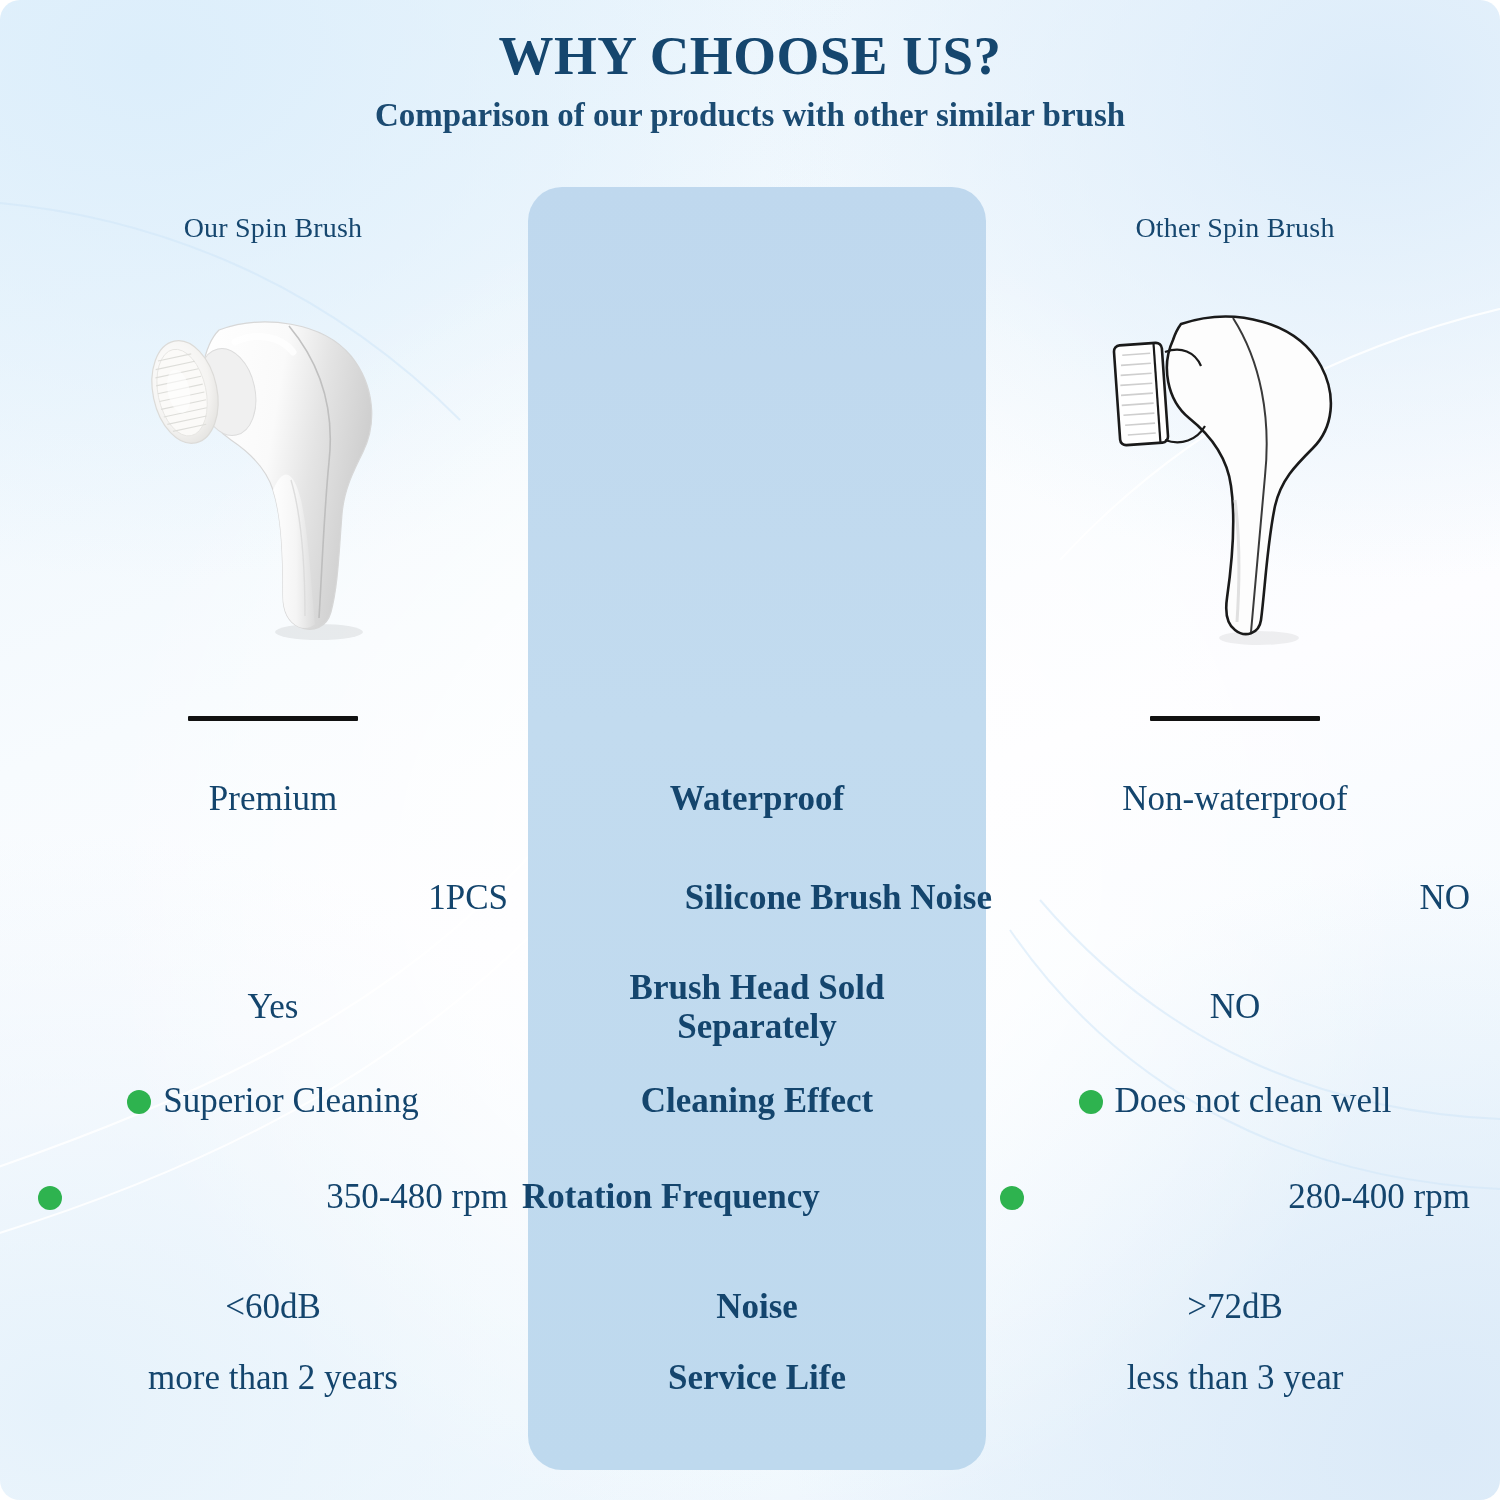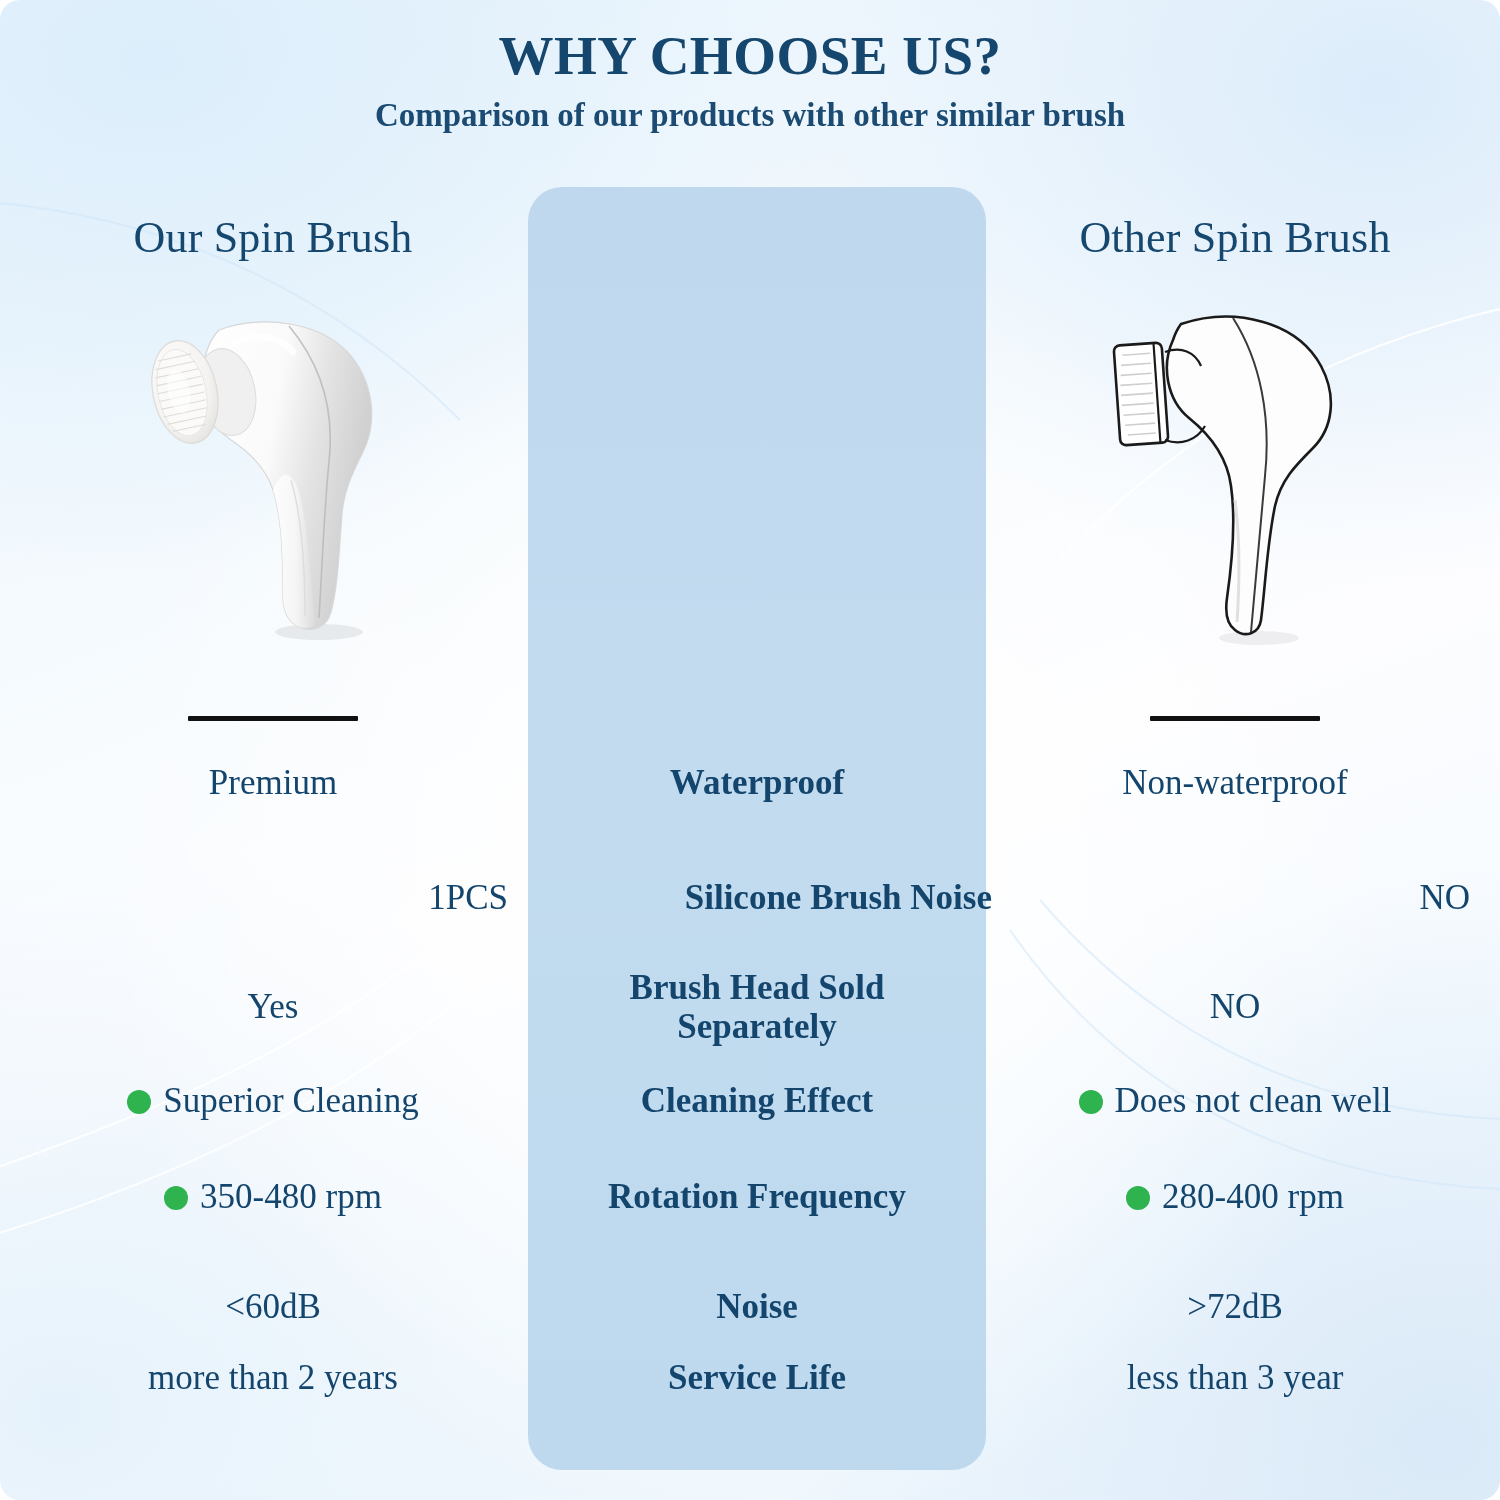--- a/index.html
+++ b/index.html
@@ -73,21 +73,21 @@
   }
   #col-left  { left: 38px; }
   #col-mid   { left: 522px; width: 470px; }
   #col-right { left: 1000px; }
 
   .col-head {
     position: absolute;
     top: 212px;
     width: 100%;
     text-align: center;
-    font-size: 44px;
+    font-size: 28px;
     font-weight: 400;
     color: #16476f;
     letter-spacing: 0.2px;
   }
 
   
   .product {
     position: absolute;
     top: 300px;
     left: 0;
@@ -126,25 +126,25 @@
     font-size: 35px;
     font-weight: 400;
     line-height: 1.12;
     color: #14456d;
     white-space: pre-line;
   }
   #col-mid .row .cell-text { font-weight: 600; }
   #col-mid .row.feature .cell-text { font-size: 35px; }
 
   
-  .row.r0 { position:absolute; top: 0;  height: 56px; }
+  .row.r0 { position:absolute; top: 16px;  height: 56px; }
   .row.r1 { position:absolute; top: 115px; height: 56px; justify-content: flex-end; }
   .row.r2 { position:absolute; top: 206px; height: 92px; }
   .row.r3 { position:absolute; top: 318px; height: 56px; }
-  .row.r4 { position:absolute; top: 414px; height: 56px; }
+  .row.r4 { position:absolute; top: 414px; height: 56px; justify-content: space-between; }
   .row.r5 { position:absolute; top: 524px; height: 56px; }
   .row.r6 { position:absolute; top: 595px; height: 56px; }
   .row { width: 100%; }
 
   .bullet {
     display: inline-block;
     width: 24px;
     height: 24px;
     border-radius: 50%;
     background: #2eb34f;

